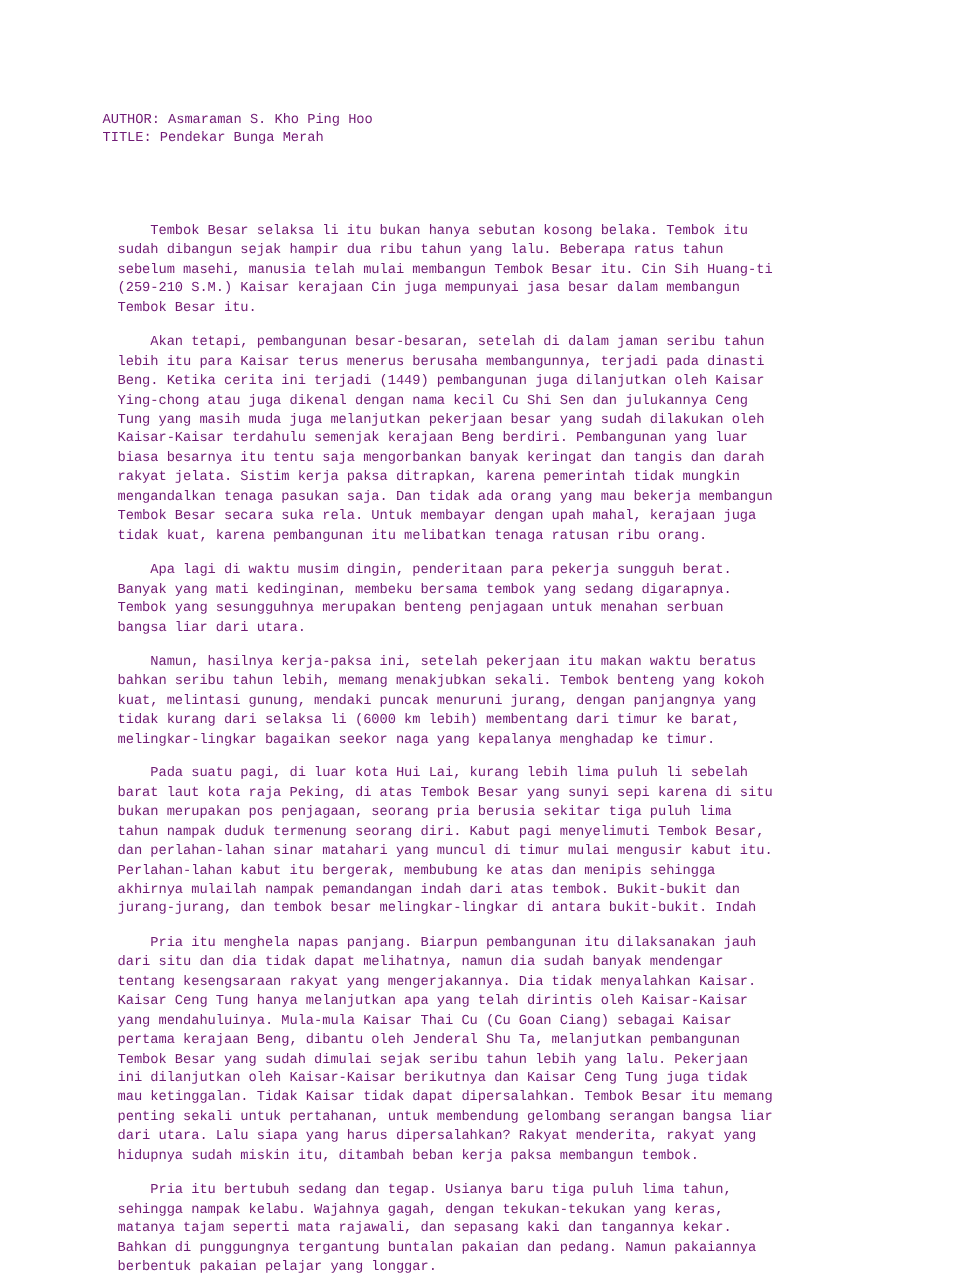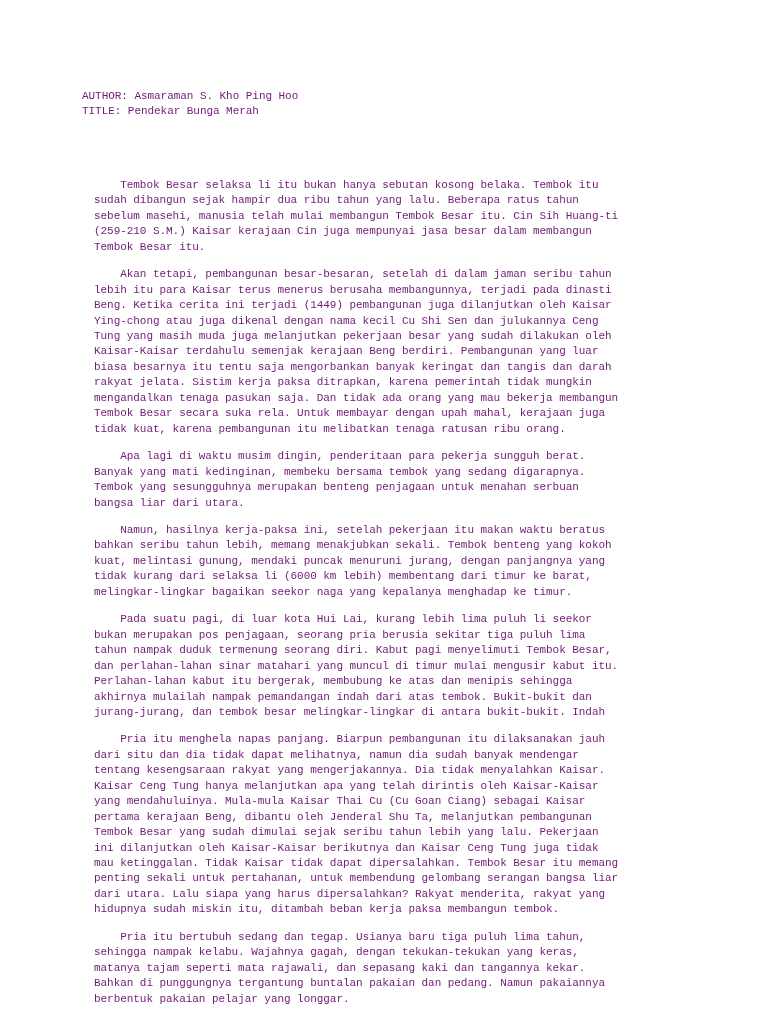--- a/index.html
+++ b/index.html
@@ -87,21 +87,22 @@
 
     <div class="para">
       <span class="line">    Namun, hasilnya kerja-paksa ini, setelah pekerjaan itu makan waktu beratus</span>
       <span class="line">bahkan seribu tahun lebih, memang menakjubkan sekali. Tembok benteng yang kokoh</span>
       <span class="line">kuat, melintasi gunung, mendaki puncak menuruni jurang, dengan panjangnya yang</span>
       <span class="line">tidak kurang dari selaksa li (6000 km lebih) membentang dari timur ke barat,</span>
       <span class="line">melingkar-lingkar bagaikan seekor naga yang kepalanya menghadap ke timur.</span>
     </div>
 
     <div class="para">
-      <span class="line">    Pada suatu pagi, di luar kota Hui Lai, kurang lebih lima puluh li seekor</span>
+      <span class="line">    Pada suatu pagi, di luar kota Hui Lai, kurang lebih lima puluh li sebelah</span>
+      <span class="line">barat laut kota raja Peking, di atas Tembok Besar yang sunyi sepi karena di situ</span>
       <span class="line">bukan merupakan pos penjagaan, seorang pria berusia sekitar tiga puluh lima</span>
       <span class="line">tahun nampak duduk termenung seorang diri. Kabut pagi menyelimuti Tembok Besar,</span>
       <span class="line">dan perlahan-lahan sinar matahari yang muncul di timur mulai mengusir kabut itu.</span>
       <span class="line">Perlahan-lahan kabut itu bergerak, membubung ke atas dan menipis sehingga</span>
       <span class="line">akhirnya mulailah nampak pemandangan indah dari atas tembok. Bukit-bukit dan</span>
       <span class="line">jurang-jurang, dan tembok besar melingkar-lingkar di antara bukit-bukit. Indah</span>
     </div>
 
     <div class="para">
       <span class="line">    Pria itu menghela napas panjang. Biarpun pembangunan itu dilaksanakan jauh</span>

